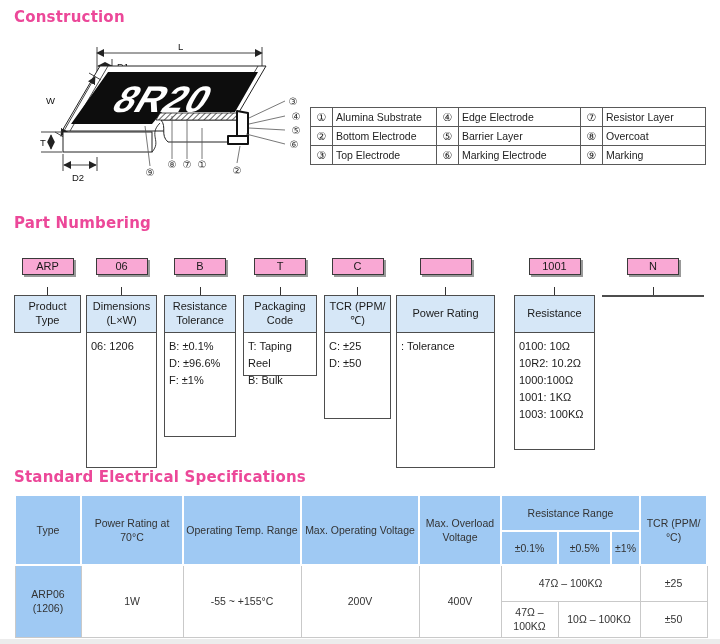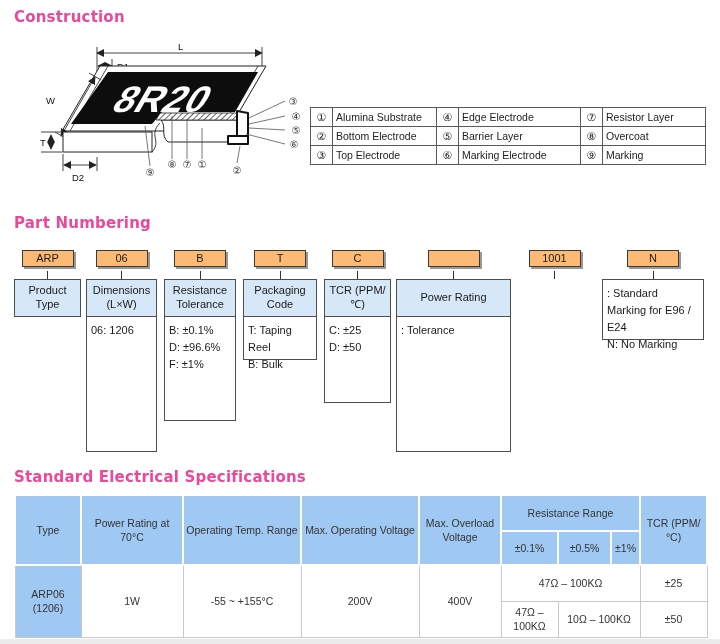--- a/index.html
+++ b/index.html
@@ -13,22 +13,22 @@
   }
   
   #construction-svg{position:absolute;left:40px;top:40px;}
   table.legend{position:absolute;left:310px;top:107px;border-collapse:collapse;
     font-size:10.5px;color:#222;table-layout:fixed;}
   table.legend td{border:1px solid #595959;height:18px;padding:0 3px;background:#fff;}
   table.legend td.n{text-align:center;padding:0 1px;font-size:11px;}
   
   .pn-col{position:absolute;top:246px;}
   .pn-code{
-    width:50px;height:15px;line-height:15px;margin:4px auto;text-align:center;
-    background:#fdba74;border:1px solid #3a3a3a;font-size:11px;color:#1a1a1a;
+    width:50px;height:15px;line-height:15px;margin:12px auto;text-align:center;
+    background:#f9a8d4;border:1px solid #3a3a3a;font-size:11px;color:#1a1a1a;
     box-shadow:2px 2px 0 rgba(128,128,128,.8);
   }
   .pn-conn{width:1px;height:8px;background:#333;margin:0 auto;}
   .pn-box{border:1px solid #4d4d4d;background:#fff;}
   .pn-head{
     background:#d6e7f7;min-height:32px;display:flex;align-items:center;justify-content:center;
     text-align:center;font-size:11px;line-height:1.25;padding:2px 1px;color:#1a1a1a;
   }
   .pn-box.has-body .pn-head{border-bottom:1px solid #4d4d4d;}
   .pn-body{
@@ -223,40 +223,46 @@
 <div class="pn-col" style="left:324px;width:67px">
   <div class="pn-code">C</div>
   <div class="pn-conn"></div>
   <div class="pn-box has-body">
     <div class="pn-head">TCR (PPM/℃)</div>
     <div class="pn-body" style="height:85px">C: ±25
 D: ±50</div>
   </div>
 </div>
 
-<div class="pn-col" style="left:396px;width:115px">
+<div class="pn-col" style="left:396px;width:99px">
   <div class="pn-code"></div>
   <div class="pn-conn"></div>
   <div class="pn-box has-body">
     <div class="pn-head">Power Rating</div>
     <div class="pn-body" style="height:134px">: Tolerance</div>
   </div>
 </div>
 
 <div class="pn-col" style="left:514px;width:81px">
   <div class="pn-code">1001</div>
   <div class="pn-conn"></div>
+  <div class="pn-box has-body">
+    <div class="pn-head">Resistance</div>
+    <div class="pn-body" style="height:116px">0100: 10Ω
+10R2: 10.2Ω
+1000:100Ω
+1001: 1KΩ
+1003: 100KΩ</div>
+  </div>
 </div>
 
 <div class="pn-col" style="left:602px;width:102px">
   <div class="pn-code">N</div>
   <div class="pn-conn"></div>
   <div class="pn-box has-body">
-    <div class="pn-body" style="height:59px">: Standard Marking for E96 / E24
-N: No Marking</div>
   </div>
 </div>
 
 <div class="heading" style="top:468px">Standard Electrical Specifications</div>
 
 <table class="spec">
   <colgroup>
     <col style="width:66px">
       <col style="width:102px">
       <col style="width:118px">

